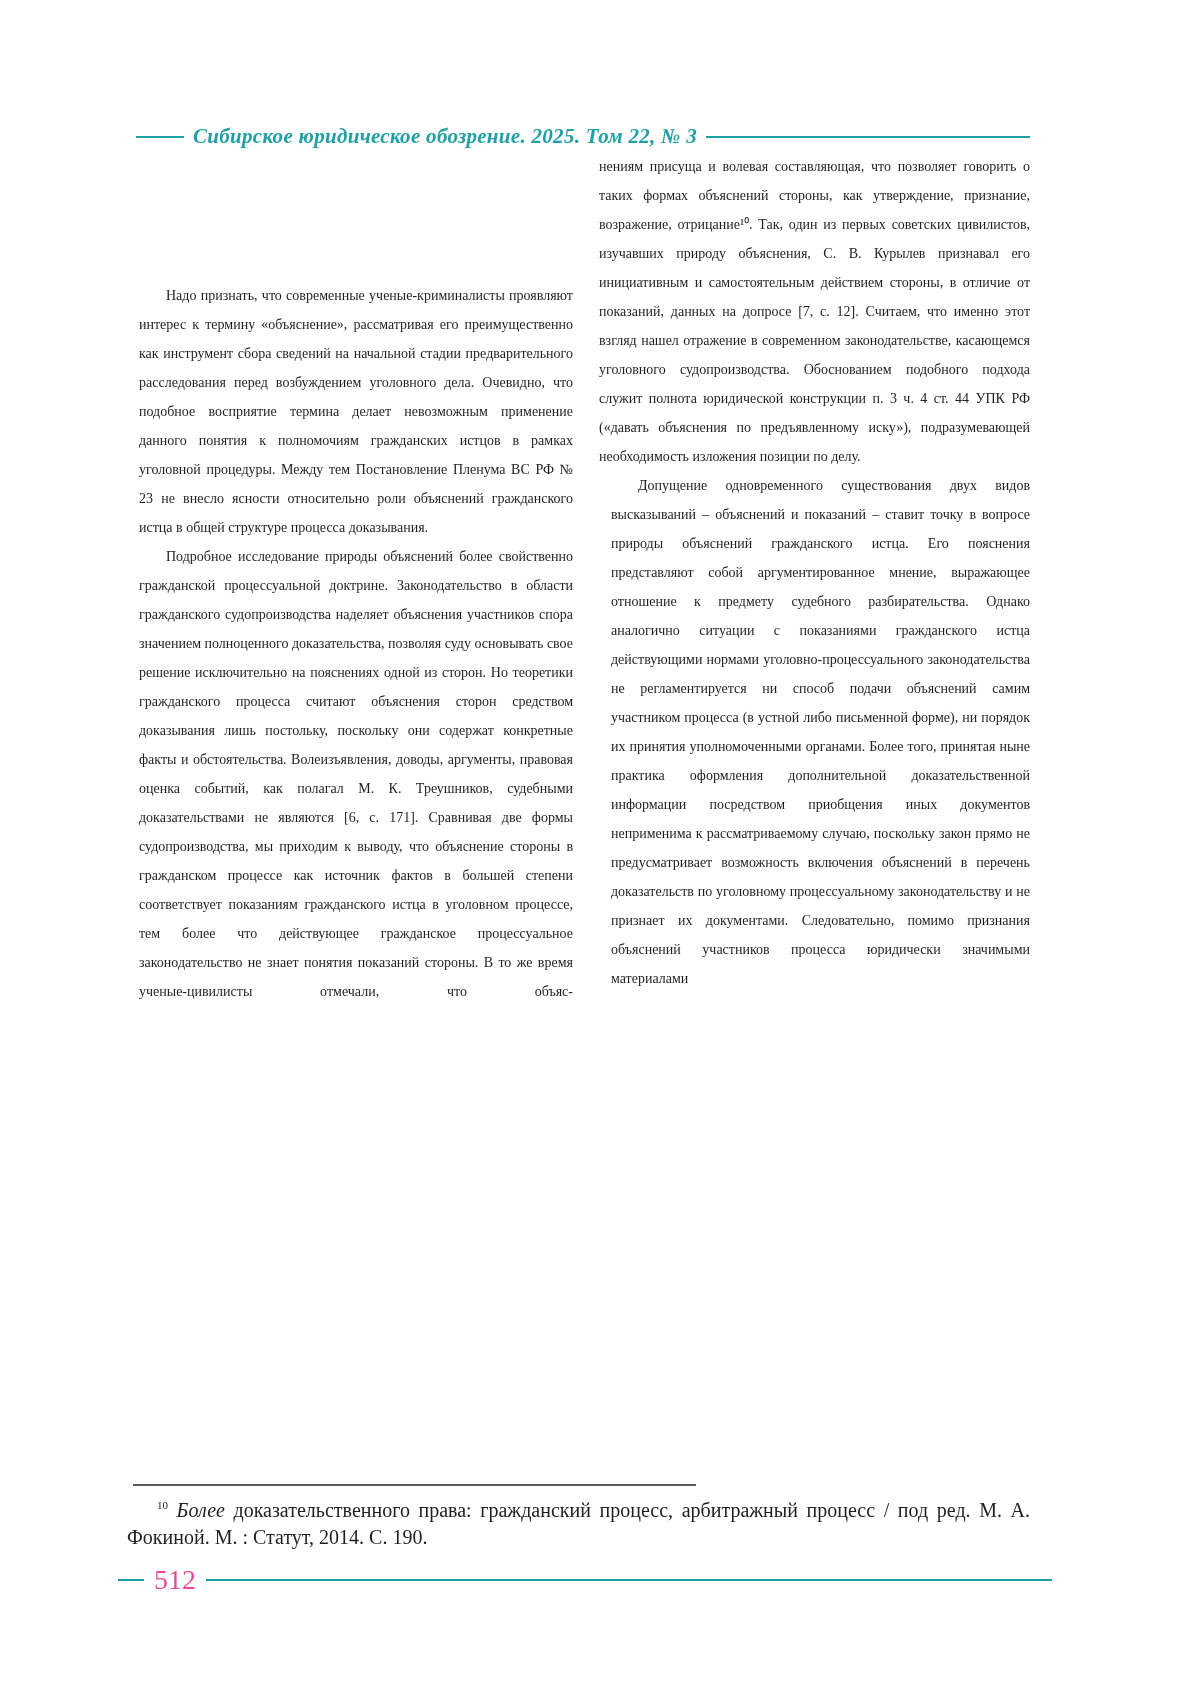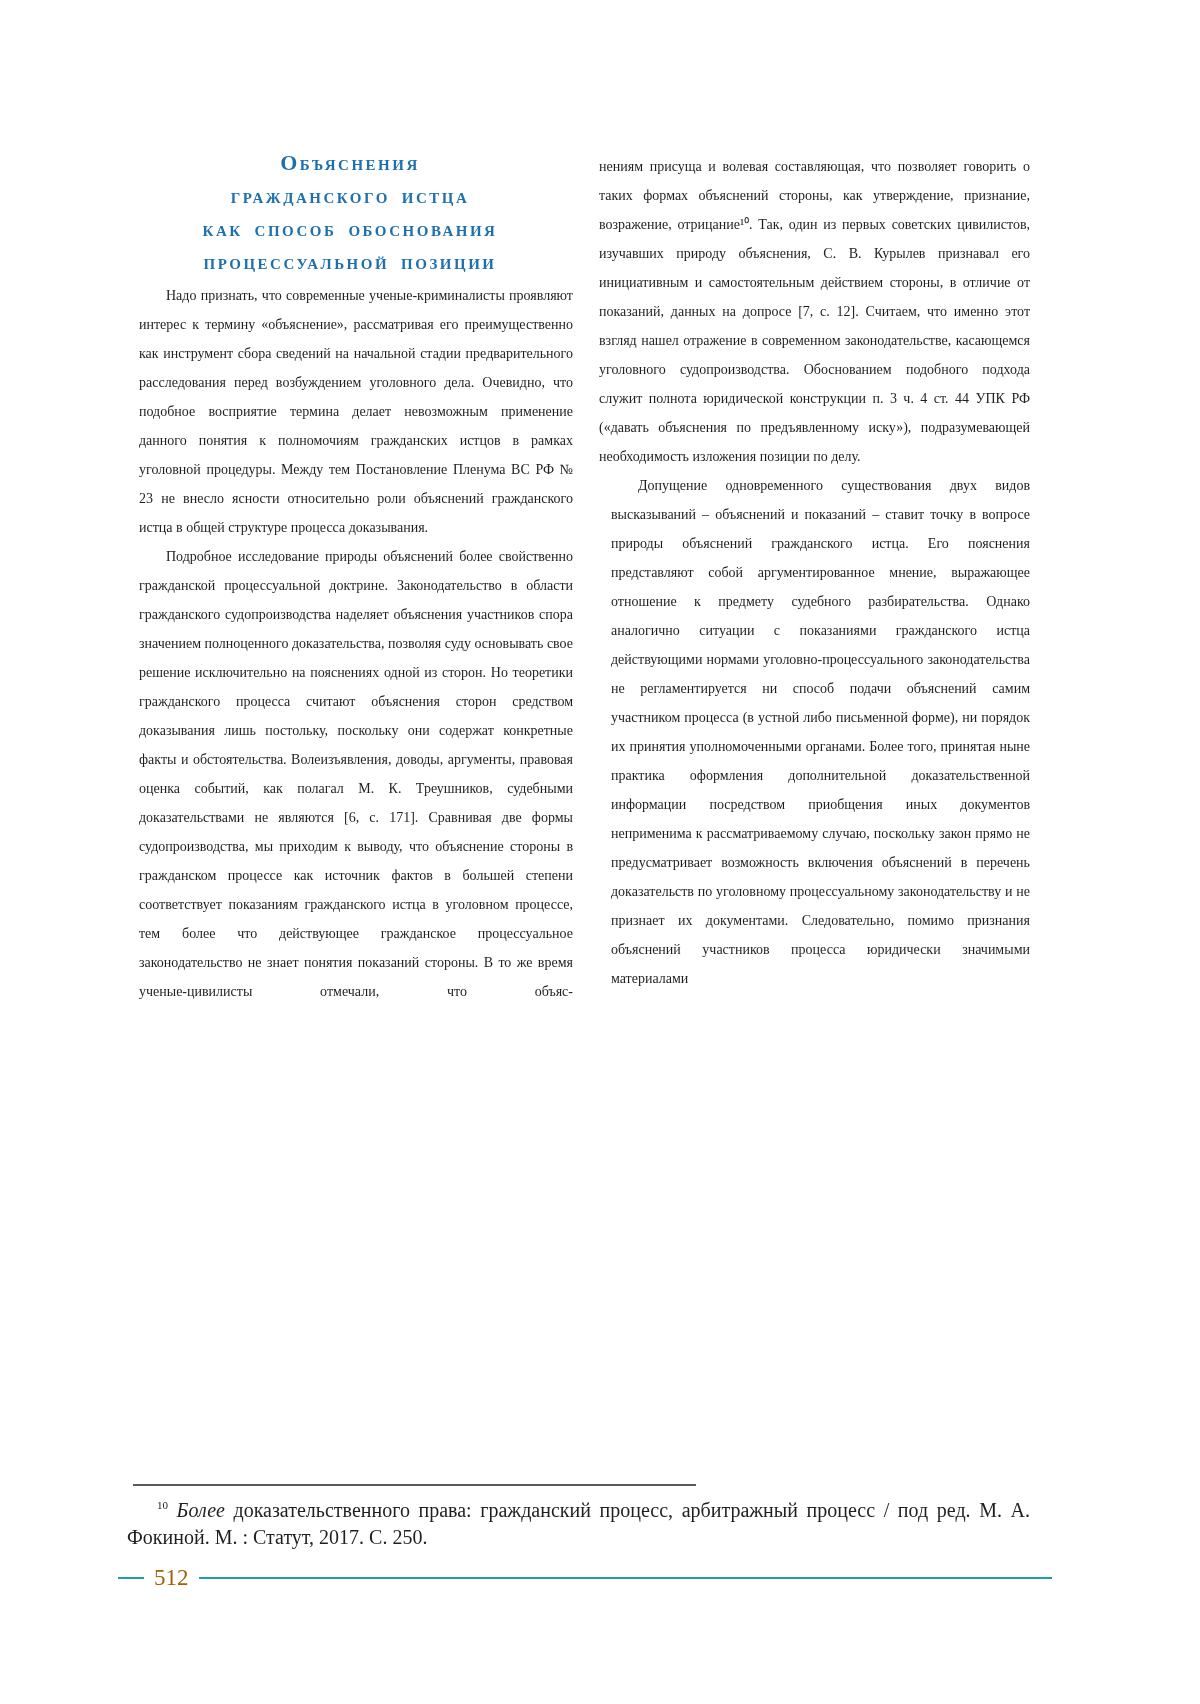--- a/index.html
+++ b/index.html
@@ -52,51 +52,50 @@
   }
   .fn-marker { font-size:11px; vertical-align:super; line-height:0; }
   .fn-italic { font-style:italic; }
 
   
   .page-footer {
     position:absolute; left:118px; top:1566px; width:934px;
     display:flex; align-items:center; gap:10px;
   }
   .page-footer .rule-short { width:26px; }
-  .page-number { color:#a16207; font-size:23px; line-height:1; }
+  .page-number { color:#ec4899; font-size:28px; line-height:1; }
 </style>
 </head>
 <body>
 
 <div class="page">
 
+  <header class="running-head">
+    <span class="rule rule-short"></span>
+    <span class="journal-title">Сибирское юридическое обозрение. 2025. Том 22, № 3</span>
+    <span class="rule rule-long"></span>
+  </header>
 
-  <h1 class="article-title">
-    <span>Объяснения</span>
-    <span>гражданского истца</span>
-    <span>как способ обоснования</span>
-    <span>процессуальной позиции</span>
-  </h1>
 
   <section class="col col-left">
     <p class="indent">Надо признать, что современные ученые-криминалисты проявляют интерес к термину «объяснение», рассматривая его преимущественно как инструмент сбора сведений на начальной стадии предварительного расследования перед возбуждением уголовного дела. Очевидно, что подобное восприятие термина делает невозможным применение данного понятия к полномочиям гражданских истцов в рамках уголовной процедуры. Между тем Постановление Пленума ВС РФ № 23 не внесло ясности относительно роли объяснений гражданского истца в общей структуре процесса доказывания.</p>
     <p class="indent cont">Подробное исследование природы объяснений более свойственно гражданской процессуальной доктрине. Законодательство в области гражданского судопроизводства наделяет объяснения участников спора значением полноценного доказательства, позволяя суду основывать свое решение исключительно на пояснениях одной из сторон. Но теоретики гражданского процесса считают объяснения сторон средством доказывания лишь постольку, поскольку они содержат конкретные факты и обстоятельства. Волеизъявления, доводы, аргументы, правовая оценка событий, как полагал М. К. Треушников, судебными доказательствами не являются [6, с. 171]. Сравнивая две формы судопроизводства, мы приходим к выводу, что объяснение стороны в гражданском процессе как источник фактов в большей степени соответствует показаниям гражданского истца в уголовном процессе, тем более что действующее гражданское процессуальное законодательство не знает понятия показаний стороны. В то же время ученые-цивилисты отмечали, что объяс-</p>
   </section>
 
   <section class="col col-right">
     <p>нениям присуща и волевая составляющая, что позволяет говорить о таких формах объяснений стороны, как утверждение, признание, возражение, отрицание¹⁰. Так, один из первых советских цивилистов, изучавших природу объяснения, С. В. Курылев признавал его инициативным и самостоятельным действием стороны, в отличие от показаний, данных на допросе [7, с. 12]. Считаем, что именно этот взгляд нашел отражение в современном законодательстве, касающемся уголовного судопроизводства. Обоснованием подобного подхода служит полнота юридической конструкции п. 3 ч. 4 ст. 44 УПК РФ («давать объяснения по предъявленному иску»), подразумевающей необходимость изложения позиции по делу.</p>
     <p class="indent cont">Допущение одновременного существования двух видов высказываний – объяснений и показаний – ставит точку в вопросе природы объяснений гражданского истца. Его пояснения представляют собой аргументированное мнение, выражающее отношение к предмету судебного разбирательства. Однако аналогично ситуации с показаниями гражданского истца действующими нормами уголовно-процессуального законодательства не регламентируется ни способ подачи объяснений самим участником процесса (в устной либо письменной форме), ни порядок их принятия уполномоченными органами. Более того, принятая ныне практика оформления дополнительной доказательственной информации посредством приобщения иных документов неприменима к рассматриваемому случаю, поскольку закон прямо не предусматривает возможность включения объяснений в перечень доказательств по уголовному процессуальному законодательству и не признает их документами. Следовательно, помимо признания объяснений участников процесса юридически значимыми материалами</p>
   </section>
 
   <div class="footnote-sep"></div>
 
   <div class="footnote">
     <span class="fn-marker">10</span>
     <span class="fn-italic">Более</span>
-    <span>доказательственного права: гражданский процесс, арбитражный процесс / под ред. М. А. Фокиной. М. : Статут, 2017. С. 250.</span>
+    <span>доказательственного права: гражданский процесс, арбитражный процесс / под ред. М. А. Фокиной. М. : Статут, 2014. С. 190.</span>
   </div>
 
   <footer class="page-footer">
     <span class="rule rule-short"></span>
     <span class="page-number">512</span>
     <span class="rule rule-long"></span>
   </footer>
 
 </div>
 

